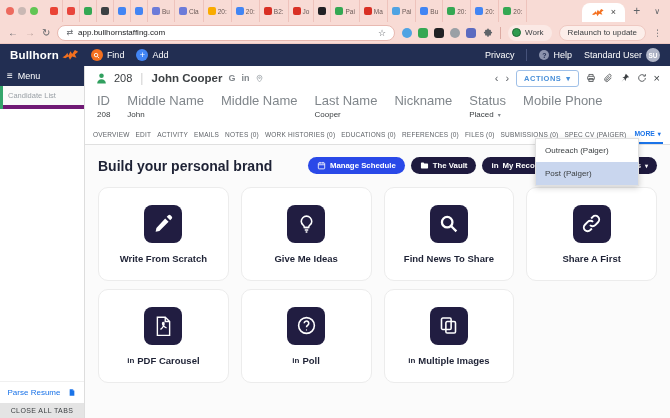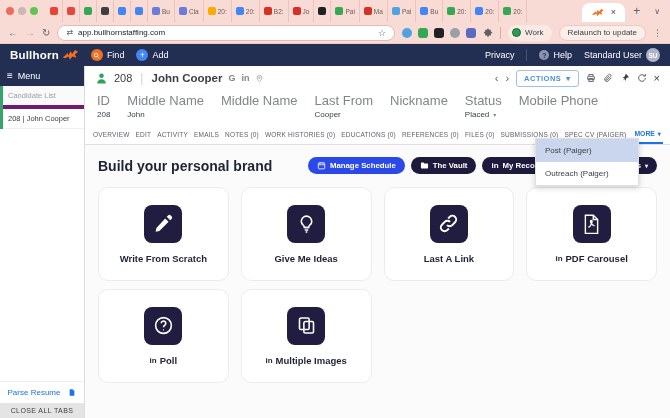--- a/index.html
+++ b/index.html
@@ -281,21 +281,20 @@
   <div class="app">
 
     <aside class="sidebar">
       <div class="side-menu">
         <span class="burger">≡</span>
         <span>Menu</span>
       </div>
       <div id="side-sections">
           <div class="side-sec" style="border-left-color: rgb(52, 165, 107);">
             <div class="side-head">Candidate List</div>
-            <div class="side-item active">208 | John Cooper</div>
           </div>
         </div>
       <div class="side-bottom">
         <div class="parse">
           <span>Parse Resume</span>
           <svg viewBox="0 0 24 24" fill="#1a73e8">
               <path d="M5 2h9l5 5v15H5z"></path>
               <path d="M14 2v5h5" fill="#8ab4f8"></path>
             </svg>
         </div>
@@ -366,21 +365,21 @@
           </div>
           <div class="field">
             <div class="lbl">Middle Name</div>
             <div class="val">John</div>
           </div>
           <div class="field">
             <div class="lbl">Middle Name</div>
             <div class="val"></div>
           </div>
           <div class="field">
-            <div class="lbl">Last From</div>
+            <div class="lbl">Last Name</div>
             <div class="val">Cooper</div>
           </div>
           <div class="field">
             <div class="lbl">Nickname</div>
             <div class="val"></div>
           </div>
           <div class="field">
             <div class="lbl">Status</div>
             <div class="val">Placed<span class="caret">▾</span></div>
           </div>
@@ -458,27 +457,38 @@
                   <path d="M9.5 16.5c0-1.4-.8-2.2-1.6-3A5.8 5.8 0 016 9.6 6 6 0 0118 9.6c0 1.6-.9 3-1.9 3.9-.8.8-1.6 1.6-1.6 3z"></path>
                   <path d="M9.5 16.5h5M10 19.4h4M11 21.7h2"></path>
                 </svg>
               </div>
               <div class="card-label">
                 <span>Give Me Ideas</span>
               </div>
             </div>
             <div class="card">
               <div class="card-ico" style="background: rgb(33, 29, 65);">
+                <svg viewBox="0 0 24 24" fill="none" stroke="currentColor" stroke-width="2.6">
+                  <circle cx="10.5" cy="10.5" r="6"></circle>
+                  <path d="M15.2 15.2l5.8 5.8"></path>
+                </svg>
+              </div>
+              <div class="card-label">
+                <span>Find News To Share</span>
+              </div>
+            </div>
+            <div class="card">
+              <div class="card-ico" style="background: rgb(33, 29, 65);">
                 <svg viewBox="0 0 24 24" fill="none" stroke="currentColor" stroke-width="2.2">
                   <path d="M10.2 13.8a4.3 4.3 0 006.1 0l3.2-3.2a4.3 4.3 0 00-6.1-6.1l-1.8 1.8"></path>
                   <path d="M13.8 10.2a4.3 4.3 0 00-6.1 0l-3.2 3.2a4.3 4.3 0 006.1 6.1l1.8-1.8"></path>
                 </svg>
               </div>
               <div class="card-label">
-                <span>Last A Link</span>
+                <span>Share A First</span>
               </div>
             </div>
             <div class="card">
               <div class="card-ico" style="background: rgb(33, 29, 65);">
                 <svg viewBox="0 0 24 24" fill="none" stroke="currentColor" stroke-width="1.6">
                   <path d="M5 2.5h9l5 5v16H5z"></path>
                   <path d="M14 2.5v5h5"></path>
                   <path d="M8.5 16.5c2-1 5-5.5 4-7.5-.4-.8-1.5-.6-1.6.4-.2 2.2 2.6 4.8 4.6 5.4"></path>
                 </svg>
               </div>
@@ -509,19 +519,19 @@
               </div>
               <div class="card-label">
                 <span class="in-glyph">in</span>
                 <span>Multiple Images</span>
               </div>
             </div>
           </div>
       </div>
 
       <div class="dropdown" id="more-dropdown">
+          <div class="dd-item">Outreach (Paiger)</div>
           <div class="dd-item" style="background: rgb(201, 214, 238);">Post (Paiger)</div>
-          <div class="dd-item">Outreach (Paiger)</div>
         </div>
 
     </main>
   </div>
 </div>
 
 </body></html>

